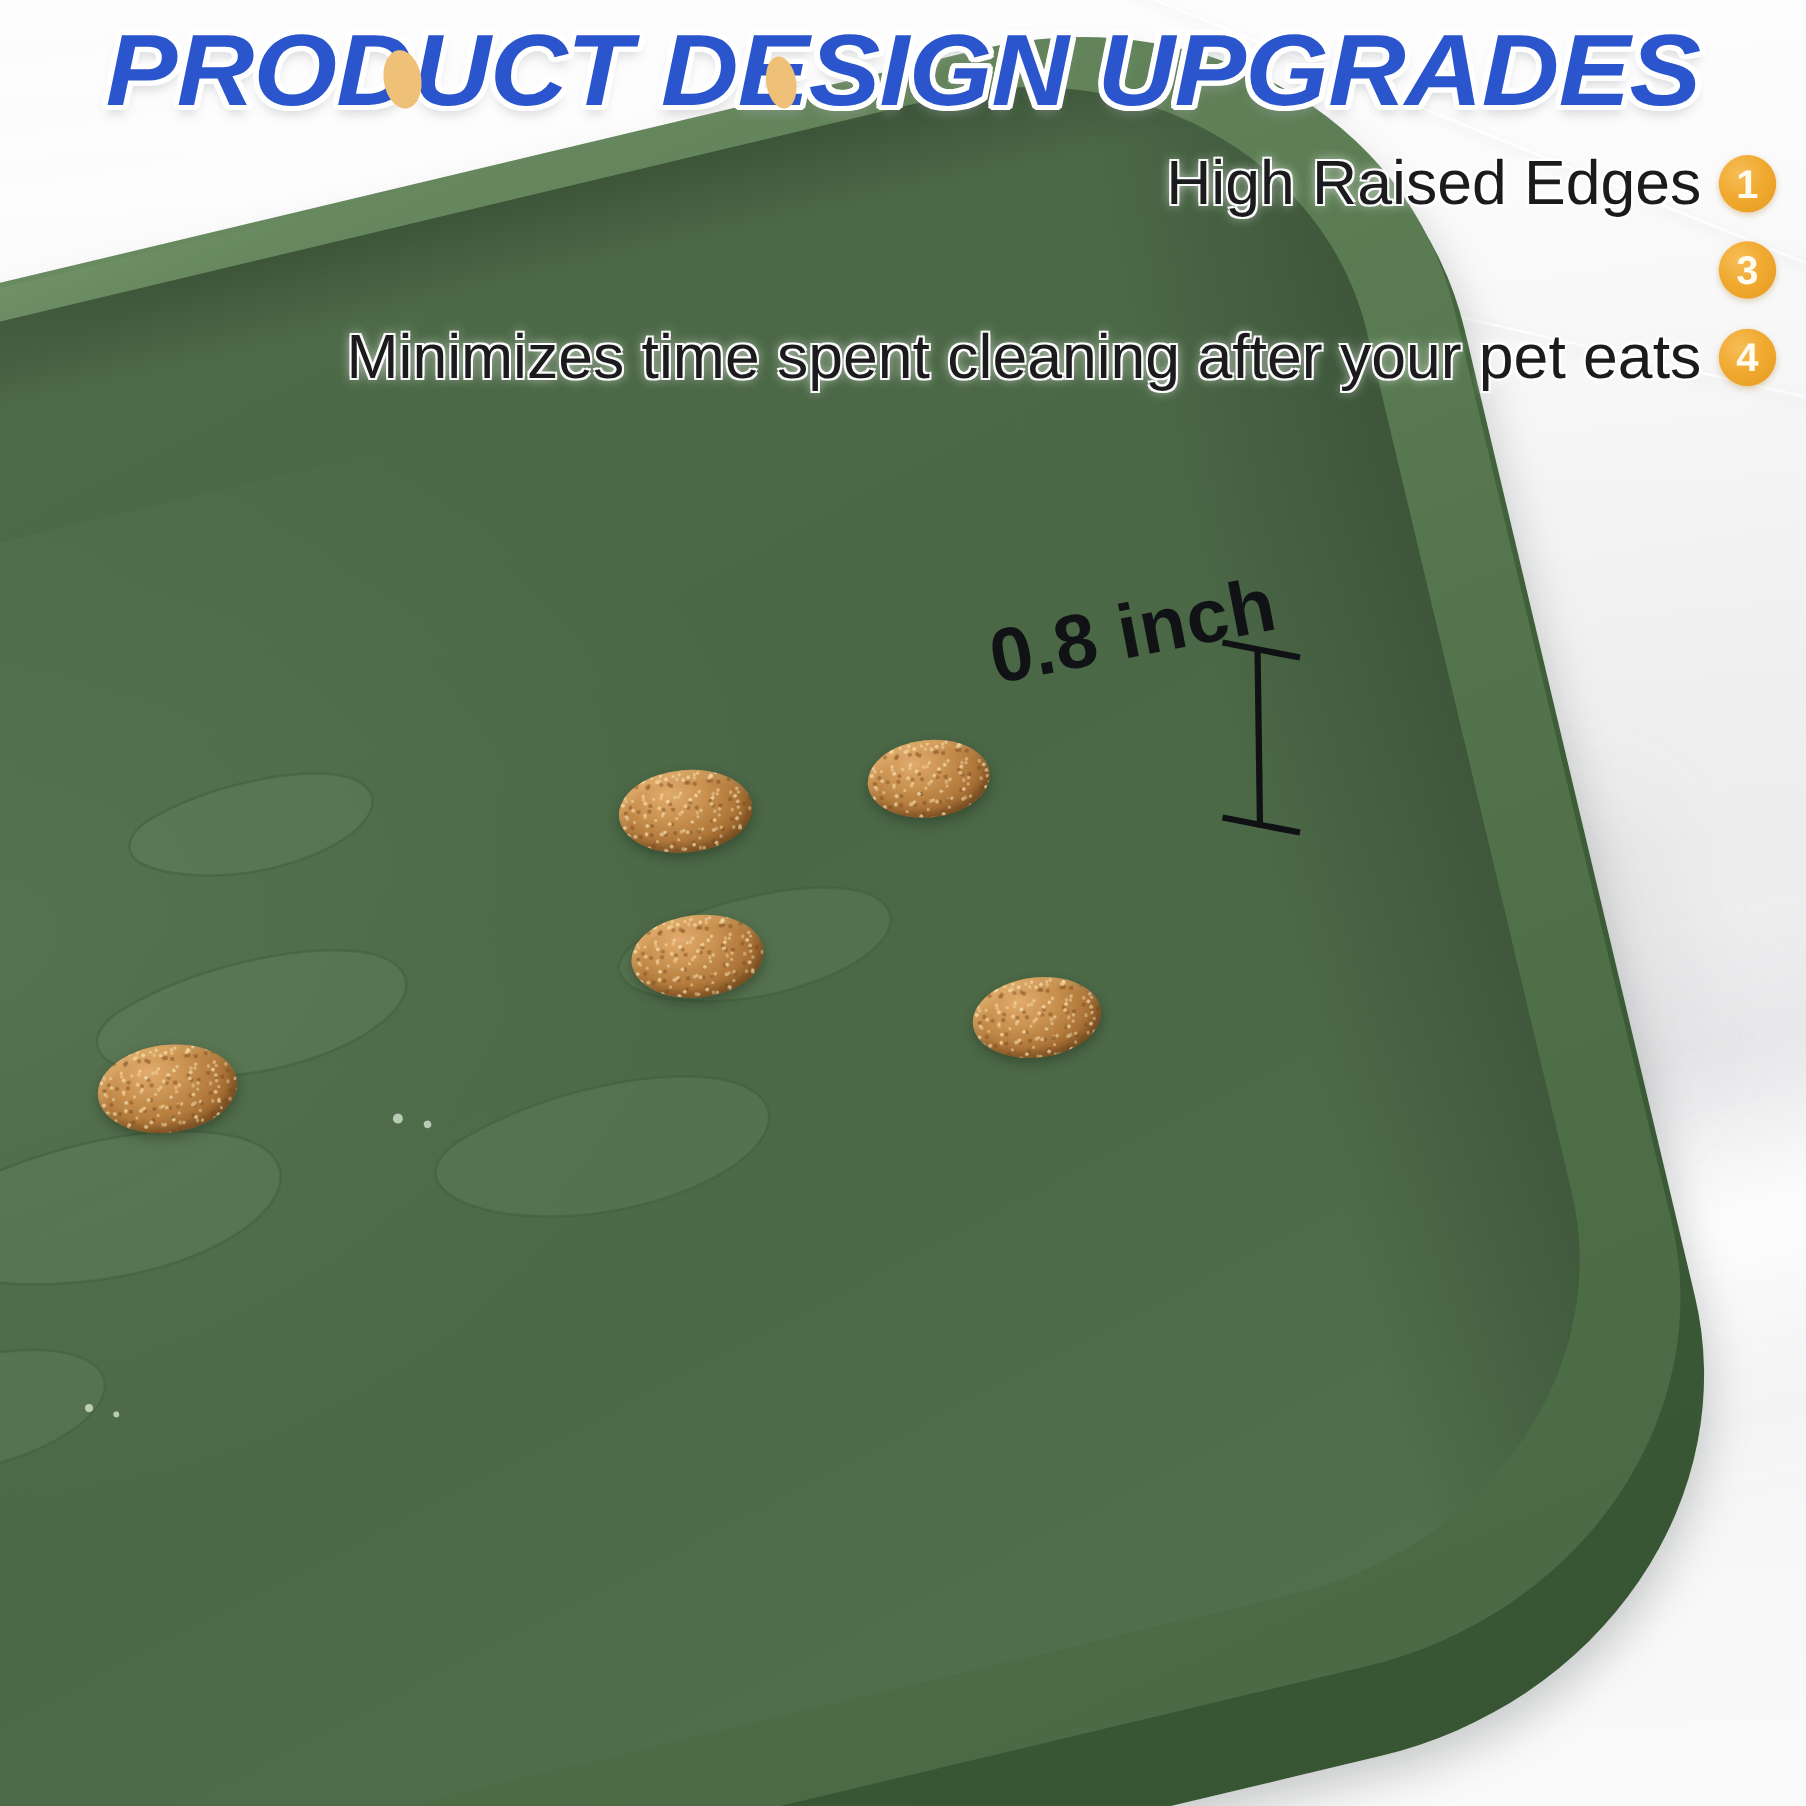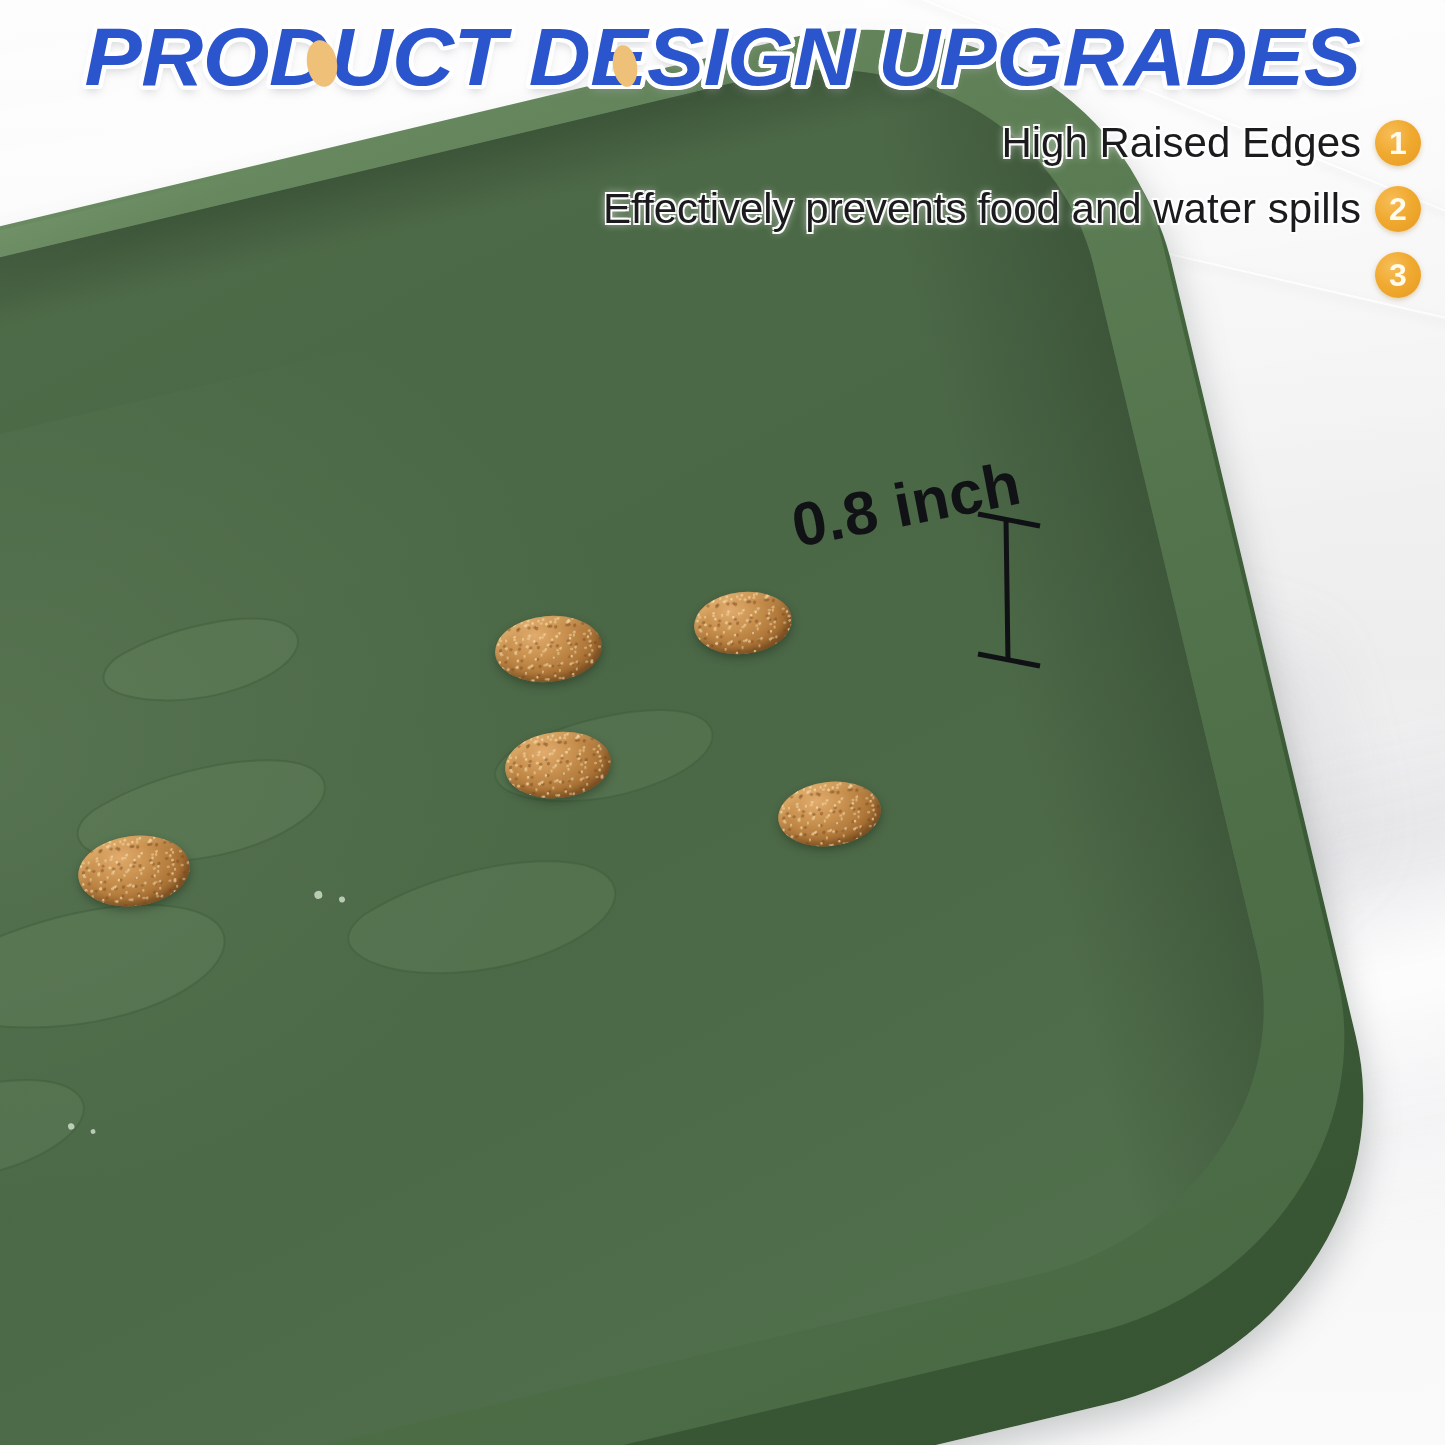--- a/index.html
+++ b/index.html
@@ -278,21 +278,21 @@
     width: 1060px;
   }
   .bullet-row {
     display: flex;
     align-items: center;
     justify-content: flex-end;
     gap: 14px;
     margin-bottom: 20px;
   }
   .bullet-text {
-    font-size: 42px;
+    font-size: 50px;
     line-height: 1.06;
     color: #1b1b1d;
     white-space: nowrap;
     text-shadow:
       -1.6px -1.6px 0 rgba(255,255,255,.95),
       1.6px -1.6px 0 rgba(255,255,255,.95),
       -1.6px 1.6px 0 rgba(255,255,255,.95),
       1.6px 1.6px 0 rgba(255,255,255,.95),
       0 0 9px rgba(255,255,255,.9);
     font-family: "Liberation Sans", sans-serif;
@@ -391,25 +391,25 @@
   <div class="counter-dot" id="counter-o"></div>
   <div class="counter-dot" id="counter-d"></div>
 
   <div id="bullets">
 
     <div class="bullet-row">
       <span class="bullet-text">High Raised Edges</span>
       <span class="bullet-num">1</span>
     </div>
 
-    <div class="bullet-row">
-      <span class="bullet-text">Effectively prevents food and water spills</span>
-      <span class="bullet-num">2</span>
-    </div>
 
     <div class="bullet-row">
       <span class="bullet-num">3</span>
     </div>
 
+    <div class="bullet-row">
+      <span class="bullet-text">Minimizes time spent cleaning after your pet eats</span>
+      <span class="bullet-num">4</span>
+    </div>
 
   </div>
 
 </div>
 
 </body></html>

